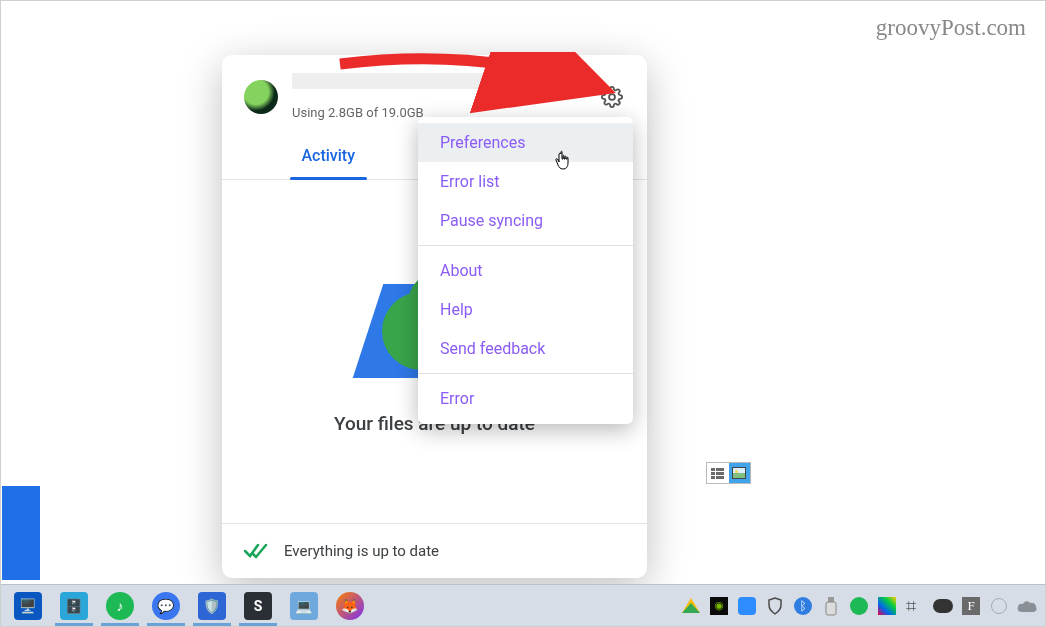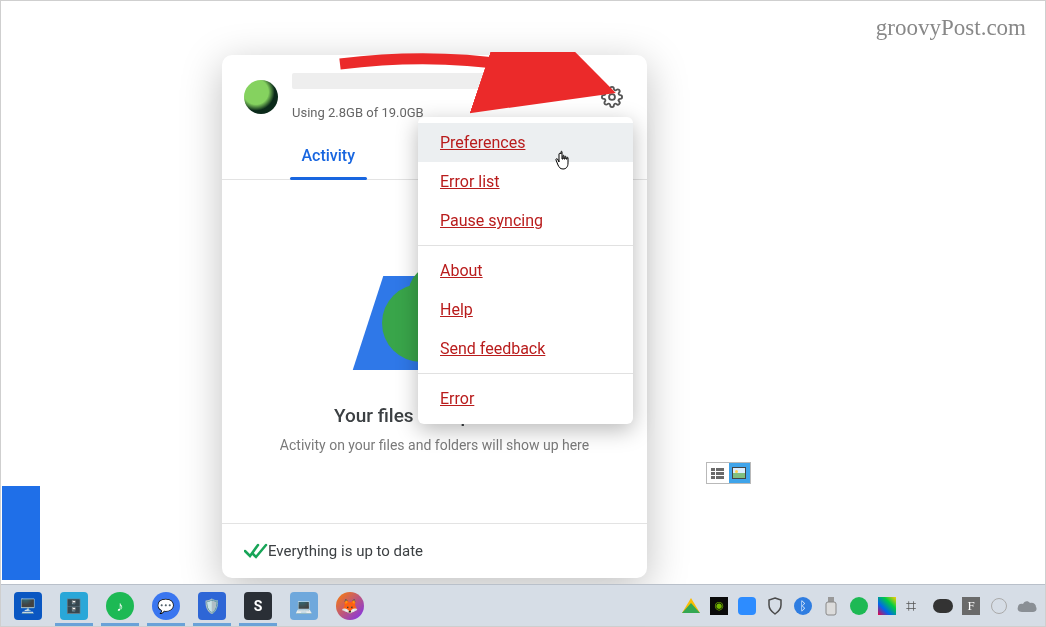--- a/index.html
+++ b/index.html
@@ -44,31 +44,31 @@
   .cloud-art .cloud { position: absolute; left: 32px; top: 24px; width: 130px; height: 78px; background: #39a54a; border-radius: 48px; }
   .cloud-art .cloud::before { content: ""; position: absolute; left: 26px; top: -20px; width: 62px; height: 62px; background: #39a54a; border-radius: 50%; }
   .cloud-art .cloud::after  { content: ""; position: absolute; right: 10px; top: -8px; width: 44px; height: 44px; background: #39a54a; border-radius: 50%; }
   .cloud-art .check { position: absolute; left: 64px; top: 44px; width: 56px; height: 36px; }
   .cloud-art .check::before { content: ""; position: absolute; left: 4px; top: 12px; width: 18px; height: 8px; background: #6fc37b; transform: rotate(45deg); }
   .cloud-art .check::after  { content: ""; position: absolute; left: 14px; top: 8px; width: 40px; height: 8px; background: #6fc37b; transform: rotate(-45deg); }
 
   .headline { font-size: 19px; color: #3c4043; font-weight: 500; margin-bottom: 10px; }
   .subline { font-size: 14px; color: #7a7a7a; text-align: center; }
 
-  .footer { border-top: 1px solid #e3e3e3; padding: 18px 22px; display: flex; align-items: center; gap: 0; }
+  .footer { border-top: 1px solid #e3e3e3; padding: 18px 22px; display: flex; align-items: center; gap: 16px; }
   .footer .dbl-check { color: #18a558; }
   .footer-text { font-size: 15px; color: #3c4043; }
 
   
   .menu {
     position: absolute; left: 418px; top: 117px; width: 215px;
     background: #fff; border-radius: 6px; box-shadow: 0 6px 22px rgba(0,0,0,0.28);
     padding: 6px 0; z-index: 30;
   }
-  .menu-item { padding: 10px 22px; font-size: 16px; color: #b91c1c; cursor: pointer; text-decoration: underline; }
+  .menu-item { padding: 10px 22px; font-size: 16px; color: #8b5cf6; cursor: pointer; }
   .menu-item.hover { background: #eceff1; }
   .menu-sep { height: 1px; background: #e1e1e1; margin: 5px 0; }
 
   
   .arrow { position: absolute; left: 330px; top: 52px; width: 300px; height: 80px; pointer-events: none; z-index: 40; }
 
   
   .hand-cursor { position: absolute; left: 554px; top: 149px; z-index: 50; pointer-events: none; }
 
   
@@ -126,21 +126,20 @@
     <div class="tab">Notifications</div>
   </div>
 
   <div class="body">
     <div class="cloud-art">
       <div class="slab"></div>
       <div class="cloud"></div>
       <div class="check"></div>
     </div>
     <div class="headline">Your files are up to date</div>
-    <div class="subline">Activity on your files and folders will show up here</div>
   </div>
 
   <div class="footer">
     <svg class="dbl-check" width="24" height="18" viewBox="0 0 24 18" stroke="#18a558" stroke-width="2.5" fill="none" stroke-linecap="round">
       <path d="M1 9 L6 14 L14 3"></path>
       <path d="M9 12 L12 15 L22 3"></path>
     </svg>
     <span class="footer-text">Everything is up to date</span>
   </div>
 </div>

